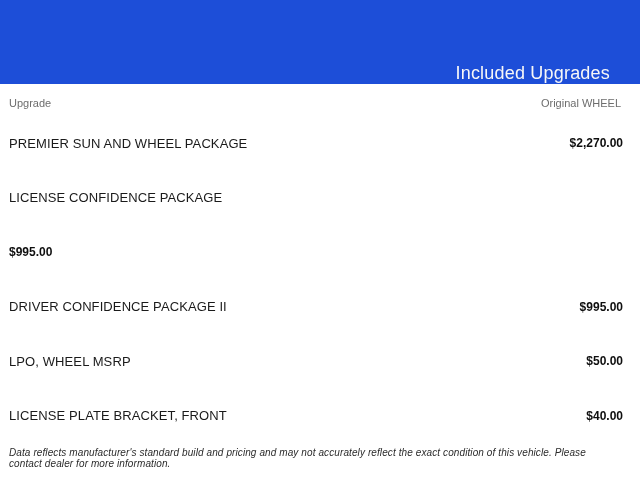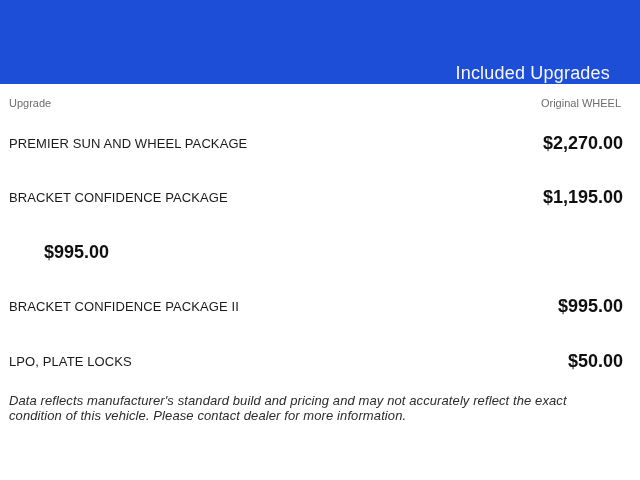--- a/index.html
+++ b/index.html
@@ -49,28 +49,27 @@
     align-items: center;
     height: 54.5px;
     padding: 0 17px 0 9px;
   }
   .row-name {
     font-size: 13px;
     color: #1a1a1a;
     letter-spacing: 0.1px;
   }
   .row-price {
-    font-size: 18px;
+    font-size: 12px;
     font-weight: 700;
     color: #0f0f0f;
-    margin-left: 35px;
   }
   .disclaimer {
     padding: 4px 20px 0 9px;
-    font-size: 13px;
+    font-size: 10px;
     font-style: italic;
     color: #2b2b2b;
     letter-spacing: 0.1px;
   }
 </style>
 </head>
 <body>
 
 <div class="page">
 
@@ -82,31 +81,34 @@
     <span>Upgrade</span>
     <span>Original WHEEL</span>
   </div>
 
   <div class="rows">
     <div class="row">
       <span class="row-name">PREMIER SUN AND WHEEL PACKAGE</span>
       <span class="row-price">$2,270.00</span>
     </div>
     <div class="row">
-      <span class="row-name">BRACKET CONFIDENCE PACKAGE</span>
-      <span class="row-price">$1,195.00</span>
+      <span class="row-name">LICENSE CONFIDENCE PACKAGE</span>
     </div>
     <div class="row">
       <span class="row-price">$995.00</span>
     </div>
     <div class="row">
-      <span class="row-name">BRACKET CONFIDENCE PACKAGE II</span>
+      <span class="row-name">DRIVER CONFIDENCE PACKAGE II</span>
       <span class="row-price">$995.00</span>
     </div>
     <div class="row">
-      <span class="row-name">LPO, PLATE LOCKS</span>
+      <span class="row-name">LPO, WHEEL MSRP</span>
       <span class="row-price">$50.00</span>
+    </div>
+    <div class="row">
+      <span class="row-name">LICENSE PLATE BRACKET, FRONT</span>
+      <span class="row-price">$40.00</span>
     </div>
   </div>
 
   <div class="disclaimer">Data reflects manufacturer's standard build and pricing and may not accurately reflect the exact condition of this vehicle. Please contact dealer for more information.</div>
 
 </div>
 
 </body></html>

